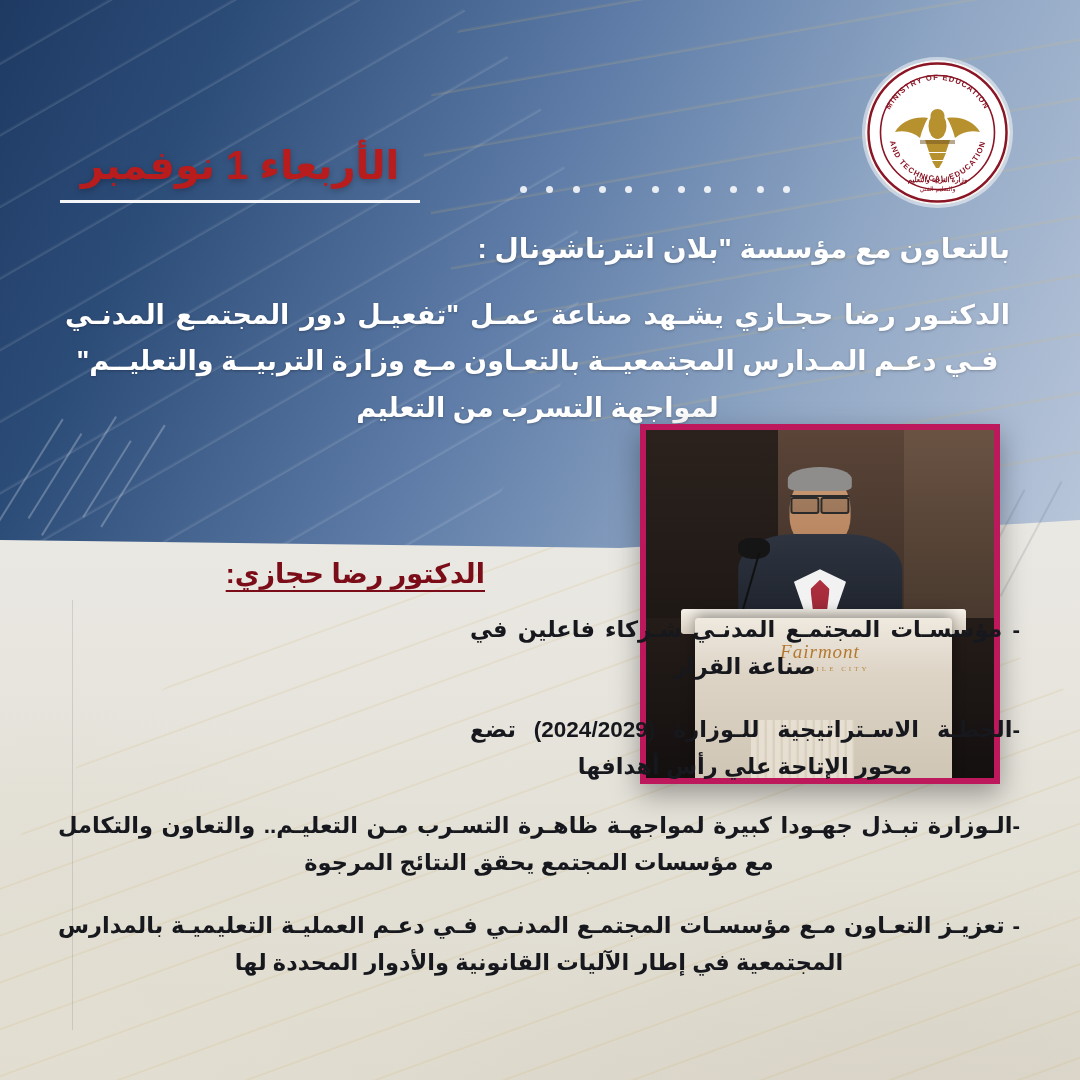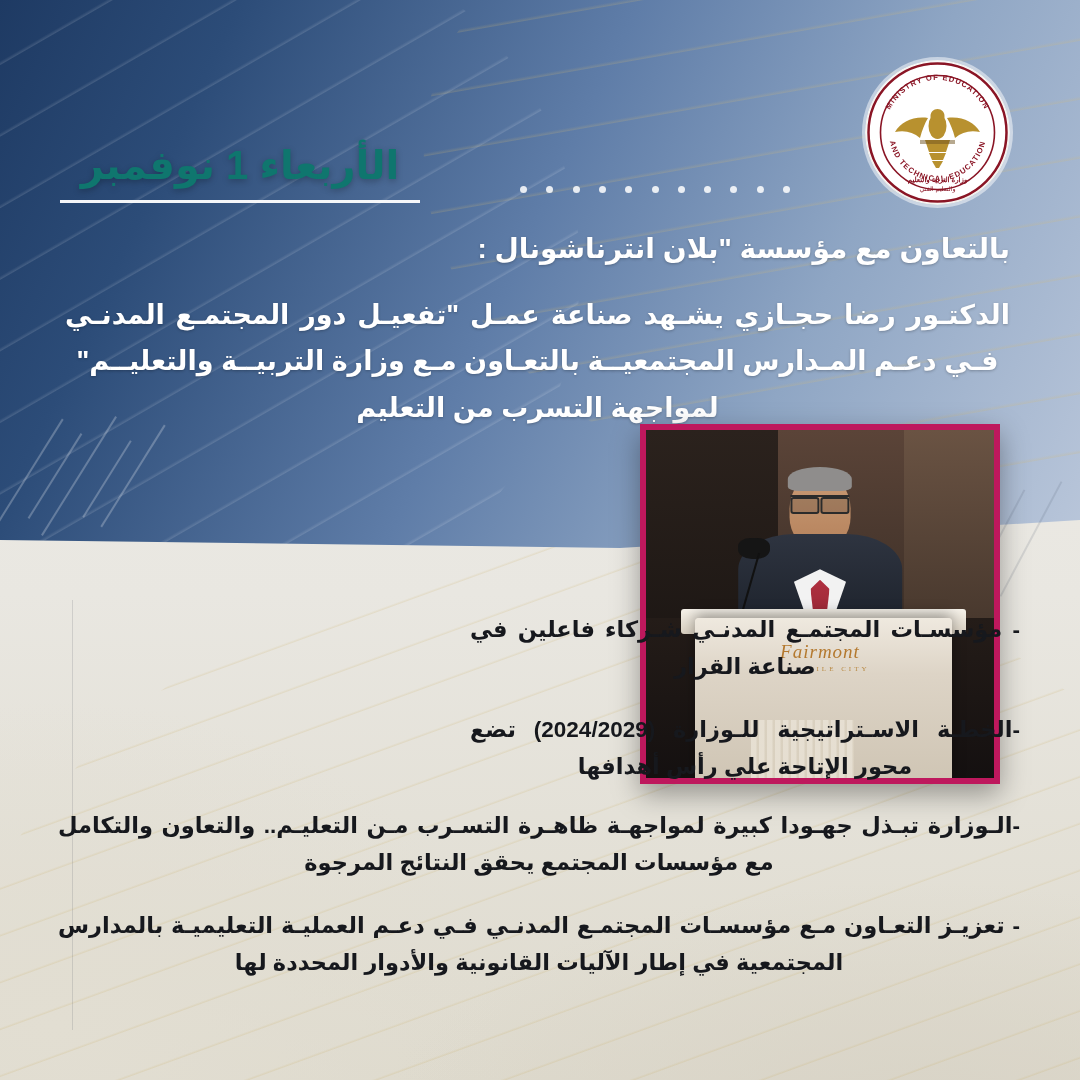--- a/index.html
+++ b/index.html
@@ -158,21 +158,21 @@
 
   
   .date-wrap {
     position: absolute;
     top: 142px;
     left: 40px;
     width: 400px;
     text-align: center;
   }
   .date-text {
-    color: #0f766e;
+    color: #b91c1c;
     font-size: 40px;
     font-weight: bold;
     letter-spacing: .5px;
     text-shadow: 0 2px 6px rgba(0,0,0,.25);
     direction: rtl;
   }
   .date-underline {
     margin-top: 12px;
     height: 3px;
     background: #ffffff;
@@ -554,20 +554,21 @@
       </div>
       <div class="ph-podium-logo">
         <span>Fairmont</span>
         <small>NILE CITY</small>
       </div>
     </div>
   </div>
 
   <div class="vline"></div>
 
+  <div class="speaker-title">الدكتور رضا حجازي:</div>
 
   <div class="bullets-right">
     <div class="bullet">- مؤسسـات المجتمـع المدنـي شـركاء فاعلين في صناعة القرار</div>
     <div class="bullet last">-الخطـة الاسـتراتيجية للـوزارة (2024/2029) تضع محور الإتاحة علي رأس أهدافها</div>
   </div>
 
   <div class="bullets-wide">
     <div class="bullet">-الـوزارة تبـذل جهـودا كبيرة لمواجهـة ظاهـرة التسـرب مـن التعليـم.. والتعاون والتكامل مع مؤسسات المجتمع يحقق النتائج المرجوة</div>
     <div class="bullet last">- تعزيـز التعـاون مـع مؤسسـات المجتمـع المدنـي فـي دعـم العمليـة التعليميـة بالمدارس المجتمعية في إطار الآليات القانونية والأدوار المحددة لها</div>
   </div>

